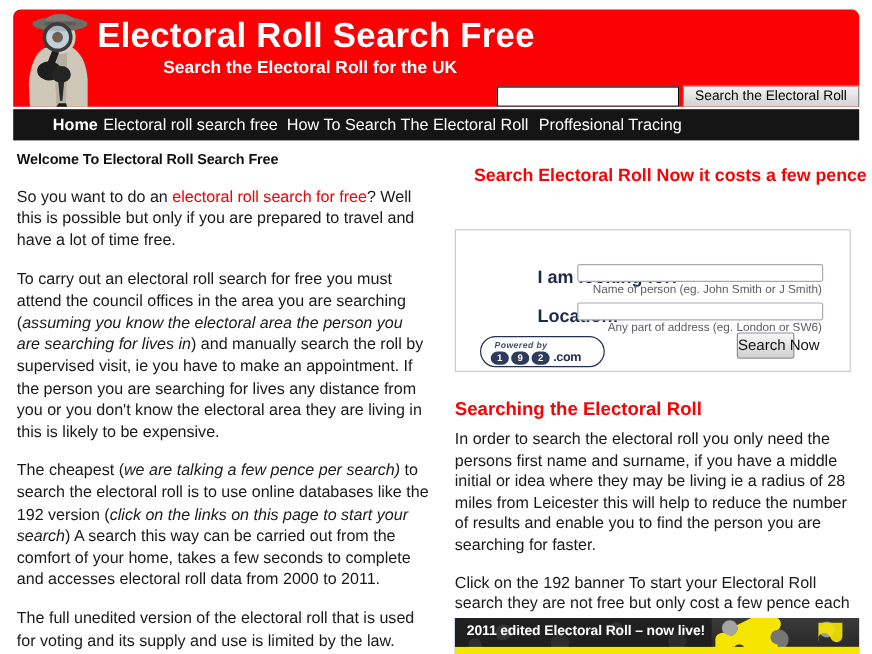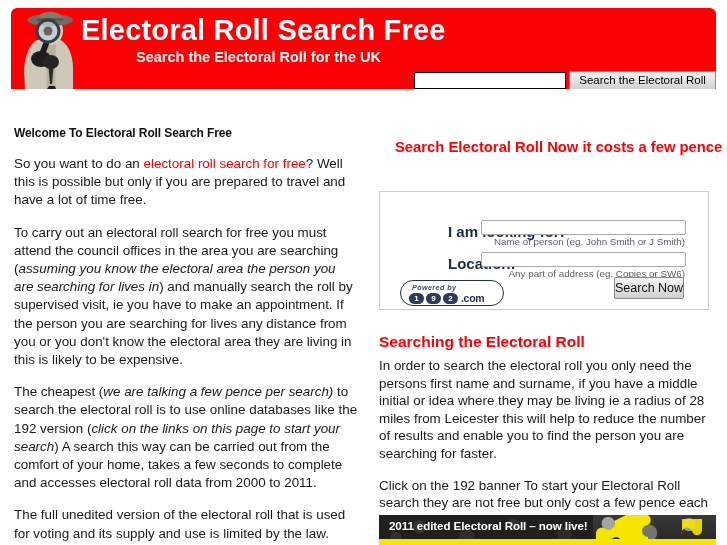--- a/index.html
+++ b/index.html
@@ -214,21 +214,21 @@
   .fb-logo .dotcom {
     font-size: 10.5px;
     font-weight: bold;
     color: #22304f;
     margin-left: 1px;
     letter-spacing: -0.3px;
   }
   .fb-search-btn {
     position: absolute;
     left: 234px; top: 85px;
-    width: 70px; height: 22px;
+    width: 48px; height: 22px;
     background: linear-gradient(#f7f7f7, #cfcfcf);
     border: 1px solid #8b8b8b;
     border-radius: 2px;
     color: #111111;
     font-family: "Liberation Sans", sans-serif;
     font-size: 12.5px;
     text-align: center;
     line-height: 20px;
     cursor: pointer;
     white-space: nowrap;
@@ -324,20 +324,26 @@
     </svg>
 
     <div class="site-title">Electoral Roll Search Free</div>
     <div class="site-tagline">Search the Electoral Roll for the UK</div>
 
     <input class="hdr-search-input" type="text" placeholder="" style="">
 
     <div class="hdr-search-btn">Search the Electoral Roll</div>
   </div>
 
+  <div class="nav">
+    <div class="nav-item active" style="left:33px">Home</div>
+    <div class="nav-item" style="left:75px">Electoral roll search free</div>
+    <div class="nav-item" style="left:228px">How To Search The Electoral Roll</div>
+    <div class="nav-item" style="left:438px">Proffesional Tracing</div>
+  </div>
 
   <div class="col-left">
     <h1 class="page-title">Welcome To Electoral Roll Search Free</h1>
 
     <p class="body-p"><span>So you want to do an </span><span class="red-bold">electoral roll search for free</span><span>? Well this is possible but only if you are prepared to travel and have a lot of time free.</span></p>
 
     <p class="body-p"><span>To carry out an electoral roll search for free you must attend the council offices in the area you are searching (</span><span class="ital">assuming you know the electoral area the person you are searching for lives in</span><span>) and manually search the roll by supervised visit, ie you have to make an appointment. If the person you are searching for lives any distance from you or you don't know the electoral area they are living in this is likely to be expensive.</span></p>
 
     <p class="body-p"><span>The cheapest (</span><span class="ital">we are talking a few pence per search)</span><span> to search the electoral roll is to use online databases like the 192 version (</span><span class="ital">click on the links on this page to start your search</span><span>) A search this way can be carried out from the comfort of your home, takes a few seconds to complete and accesses electoral roll data from 2000 to 2011.</span></p>
 
@@ -348,21 +354,21 @@
   <div class="col-right">
     <h2 class="red-head">Search Electoral Roll Now it costs a few pence</h2>
 
     <div class="form-box">
       <div class="fb-label l1">I am looking for:</div>
       <input class="fb-input i1" type="text" style="">
       <div class="fb-hint h1">Name of person (eg. John Smith or J Smith)</div>
 
       <div class="fb-label l2">Location:</div>
       <input class="fb-input i2" type="text" style="">
-      <div class="fb-hint h2">Any part of address (eg. Copies or SW6)</div>
+      <div class="fb-hint h2">Any part of address (eg. London or SW6)</div>
 
       <div class="fb-logo">
         <div class="pw">Powered by</div>
         <div class="digits">
           <div class="dg">1</div>
           <div class="dg">9</div>
           <div class="dg">2</div>
           <div class="dotcom">.com</div>
         </div>
       </div>

